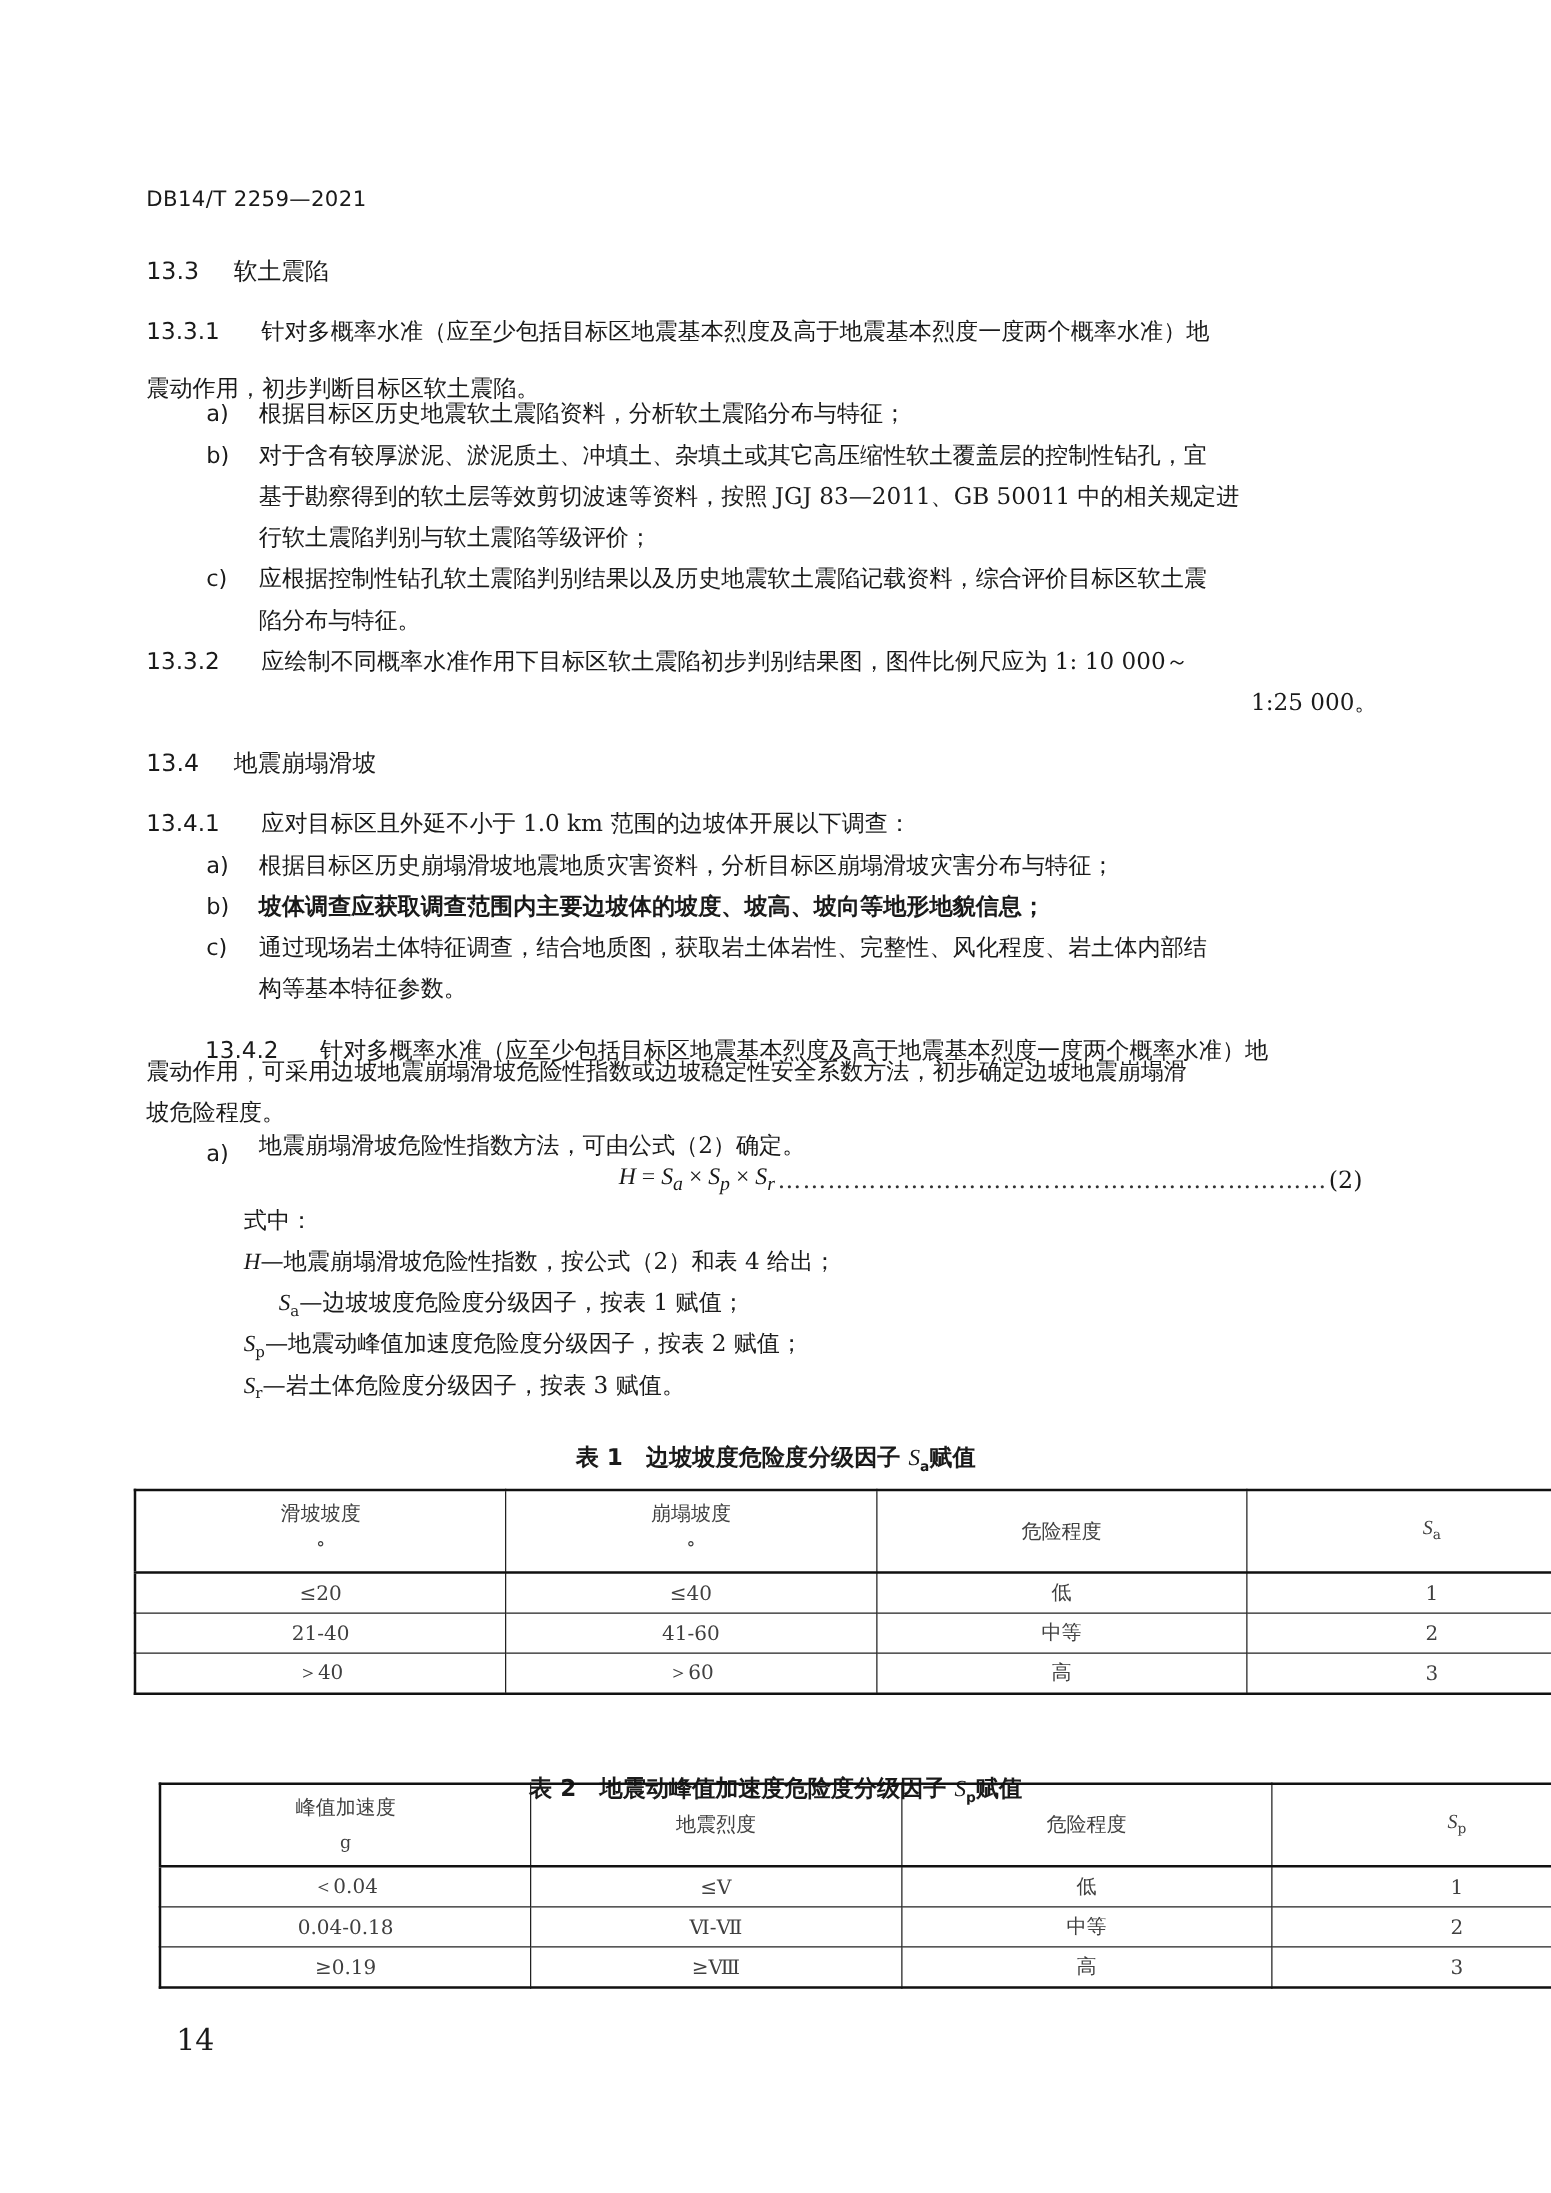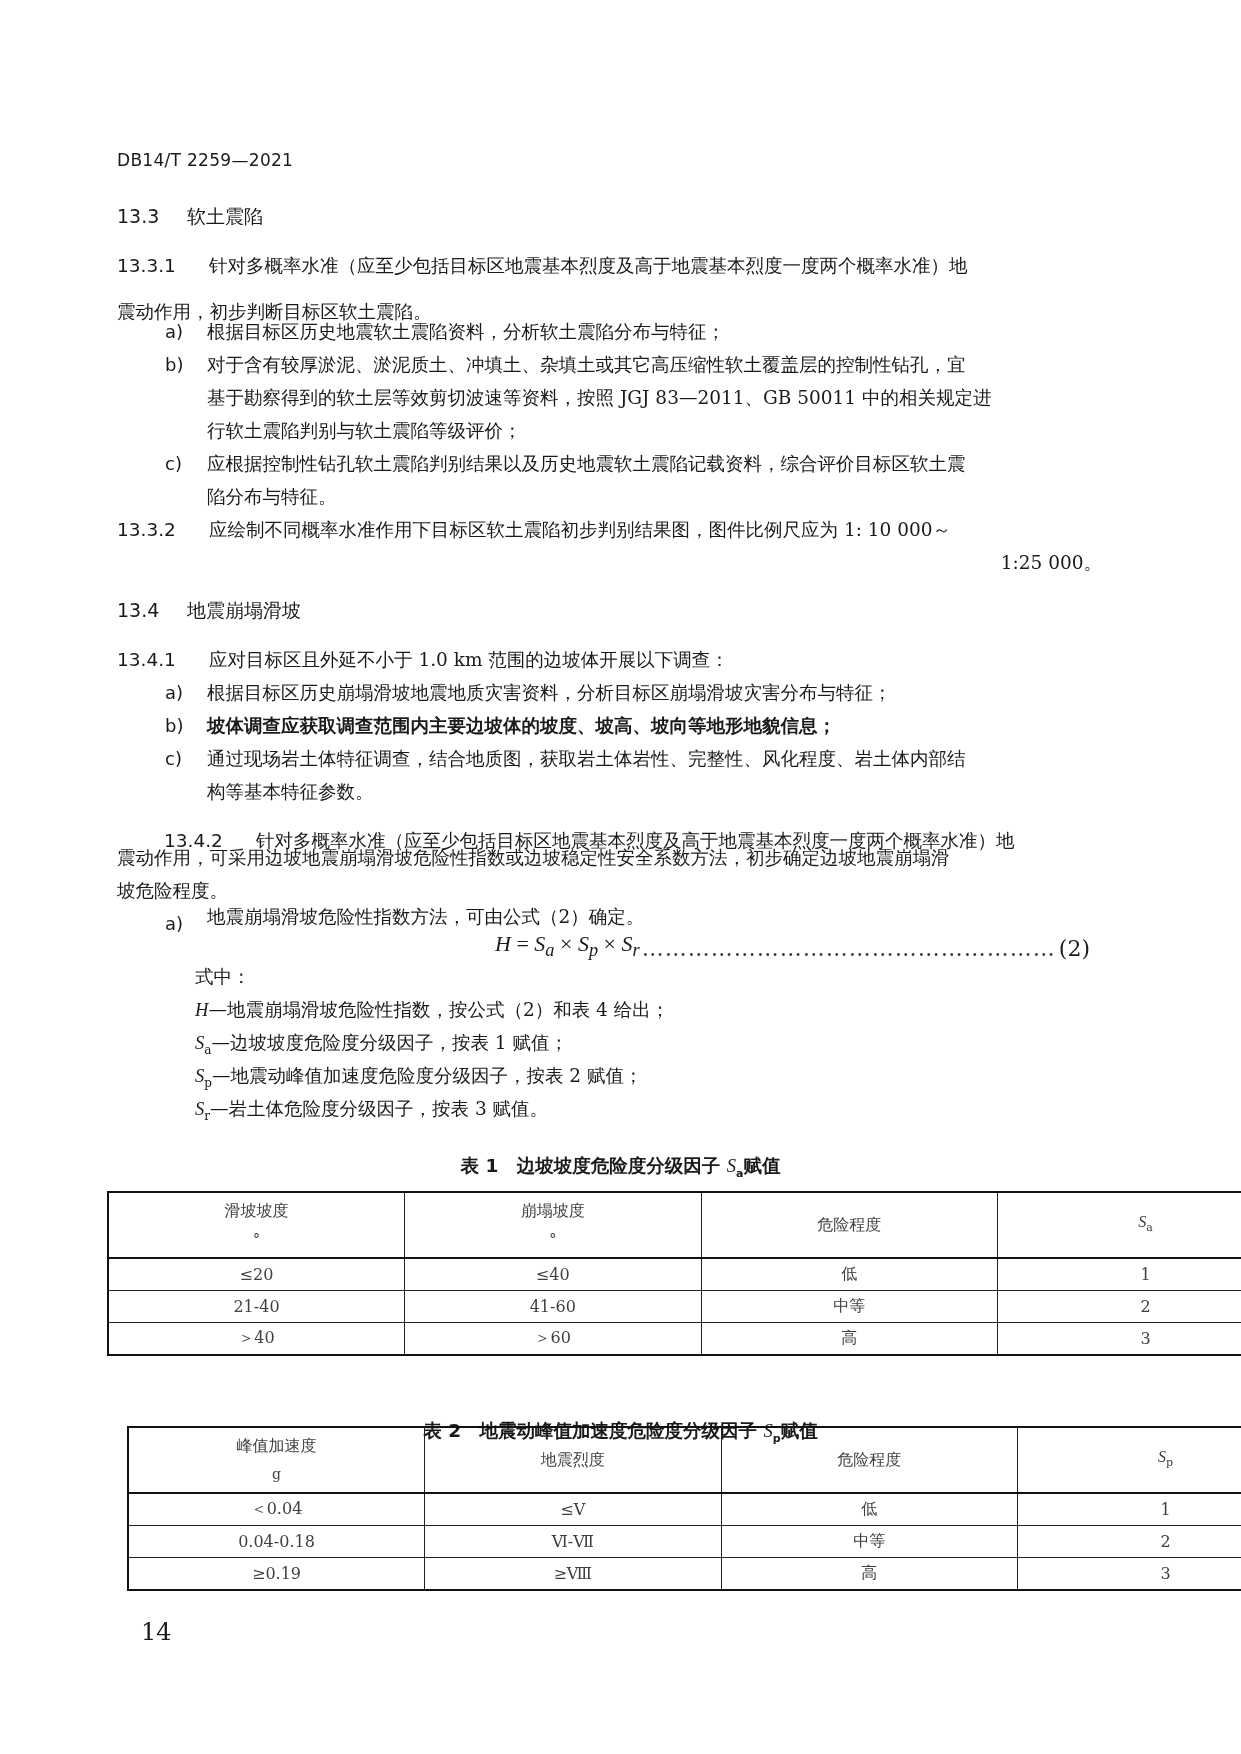--- a/index.html
+++ b/index.html
@@ -28,21 +28,21 @@
       font-family: "DejaVu Sans", "Liberation Sans", sans-serif;
       display: inline-block; width: 92px;
     }
     .item-mark {
       position: absolute; left: 165px; font-size: 18px;
       font-family: "DejaVu Sans", "Liberation Sans", sans-serif;
       line-height: 26px;
     }
     .formula {
       position: absolute; left: 495px; top: 931px; width: 595px;
-      font-size: 22px; white-space: nowrap; display: flex; align-items: flex-end;
+      font-size: 19px; white-space: nowrap; display: flex; align-items: center;
     }
     .formula .expr { font-style: italic; font-family: "Liberation Serif", serif; }
     .formula .dots { flex: 1; overflow: hidden; letter-spacing: 1px; margin: 0 2px; color: #333; }
     .def {
       position: absolute; left: 195px; font-size: 18.5px; line-height: 26px; white-space: nowrap;
     }
     .def i { font-family: "Liberation Serif", serif; font-style: italic; }
     .def sub { font-size: 12px; }
     .caption {
       position: absolute; left: 0; width: 1241px; text-align: center;
@@ -126,21 +126,21 @@
 <div class="line ind" style="top:904px;">地震崩塌滑坡危险性指数方法，可由公式（2）确定。</div>
 
 <div class="formula">
   <span class="expr"><span>H</span><span style="font-style:normal"> = </span><span>S</span><sub>a</sub><span style="font-style:normal"> × </span><span>S</span><sub>p</sub><span style="font-style:normal"> × </span><span>S</span><sub>r</sub></span>
   <span class="dots">………………………………………………………………………………………………………………</span>
   <span>(2)</span>
 </div>
 
 <div class="def" style="top:964px;">式中：</div>
 <div class="def" style="top:997px;"><i>H</i><span>—地震崩塌滑坡危险性指数，按公式（2）和表 4 给出；</span></div>
-<div class="def" style="top:1030px;"><i>S</i><sub>a</sub><span>—边坡坡度危险度分级因子，按表 1 赋值；</span></div>
+<div class="def" style="top:1030px;margin-left:28px;"><i>S</i><sub>a</sub><span>—边坡坡度危险度分级因子，按表 1 赋值；</span></div>
 <div class="def" style="top:1063px;"><i>S</i><sub>p</sub><span>—地震动峰值加速度危险度分级因子，按表 2 赋值；</span></div>
 <div class="def" style="top:1096px;"><i>S</i><sub>r</sub><span>—岩土体危险度分级因子，按表 3 赋值。</span></div>
 
 <div class="caption" style="top:1153px;"><span>表 1　边坡坡度危险度分级因子 </span><i>S</i><sub>a</sub><span>赋值</span></div>
 
 <table class="t" style="top:1191px;">
   <tbody>
       <tr class="head">
     <td><span>滑坡坡度</span><span class="unit">°</span></td>
     <td><span>崩塌坡度</span><span class="unit">°</span></td>

